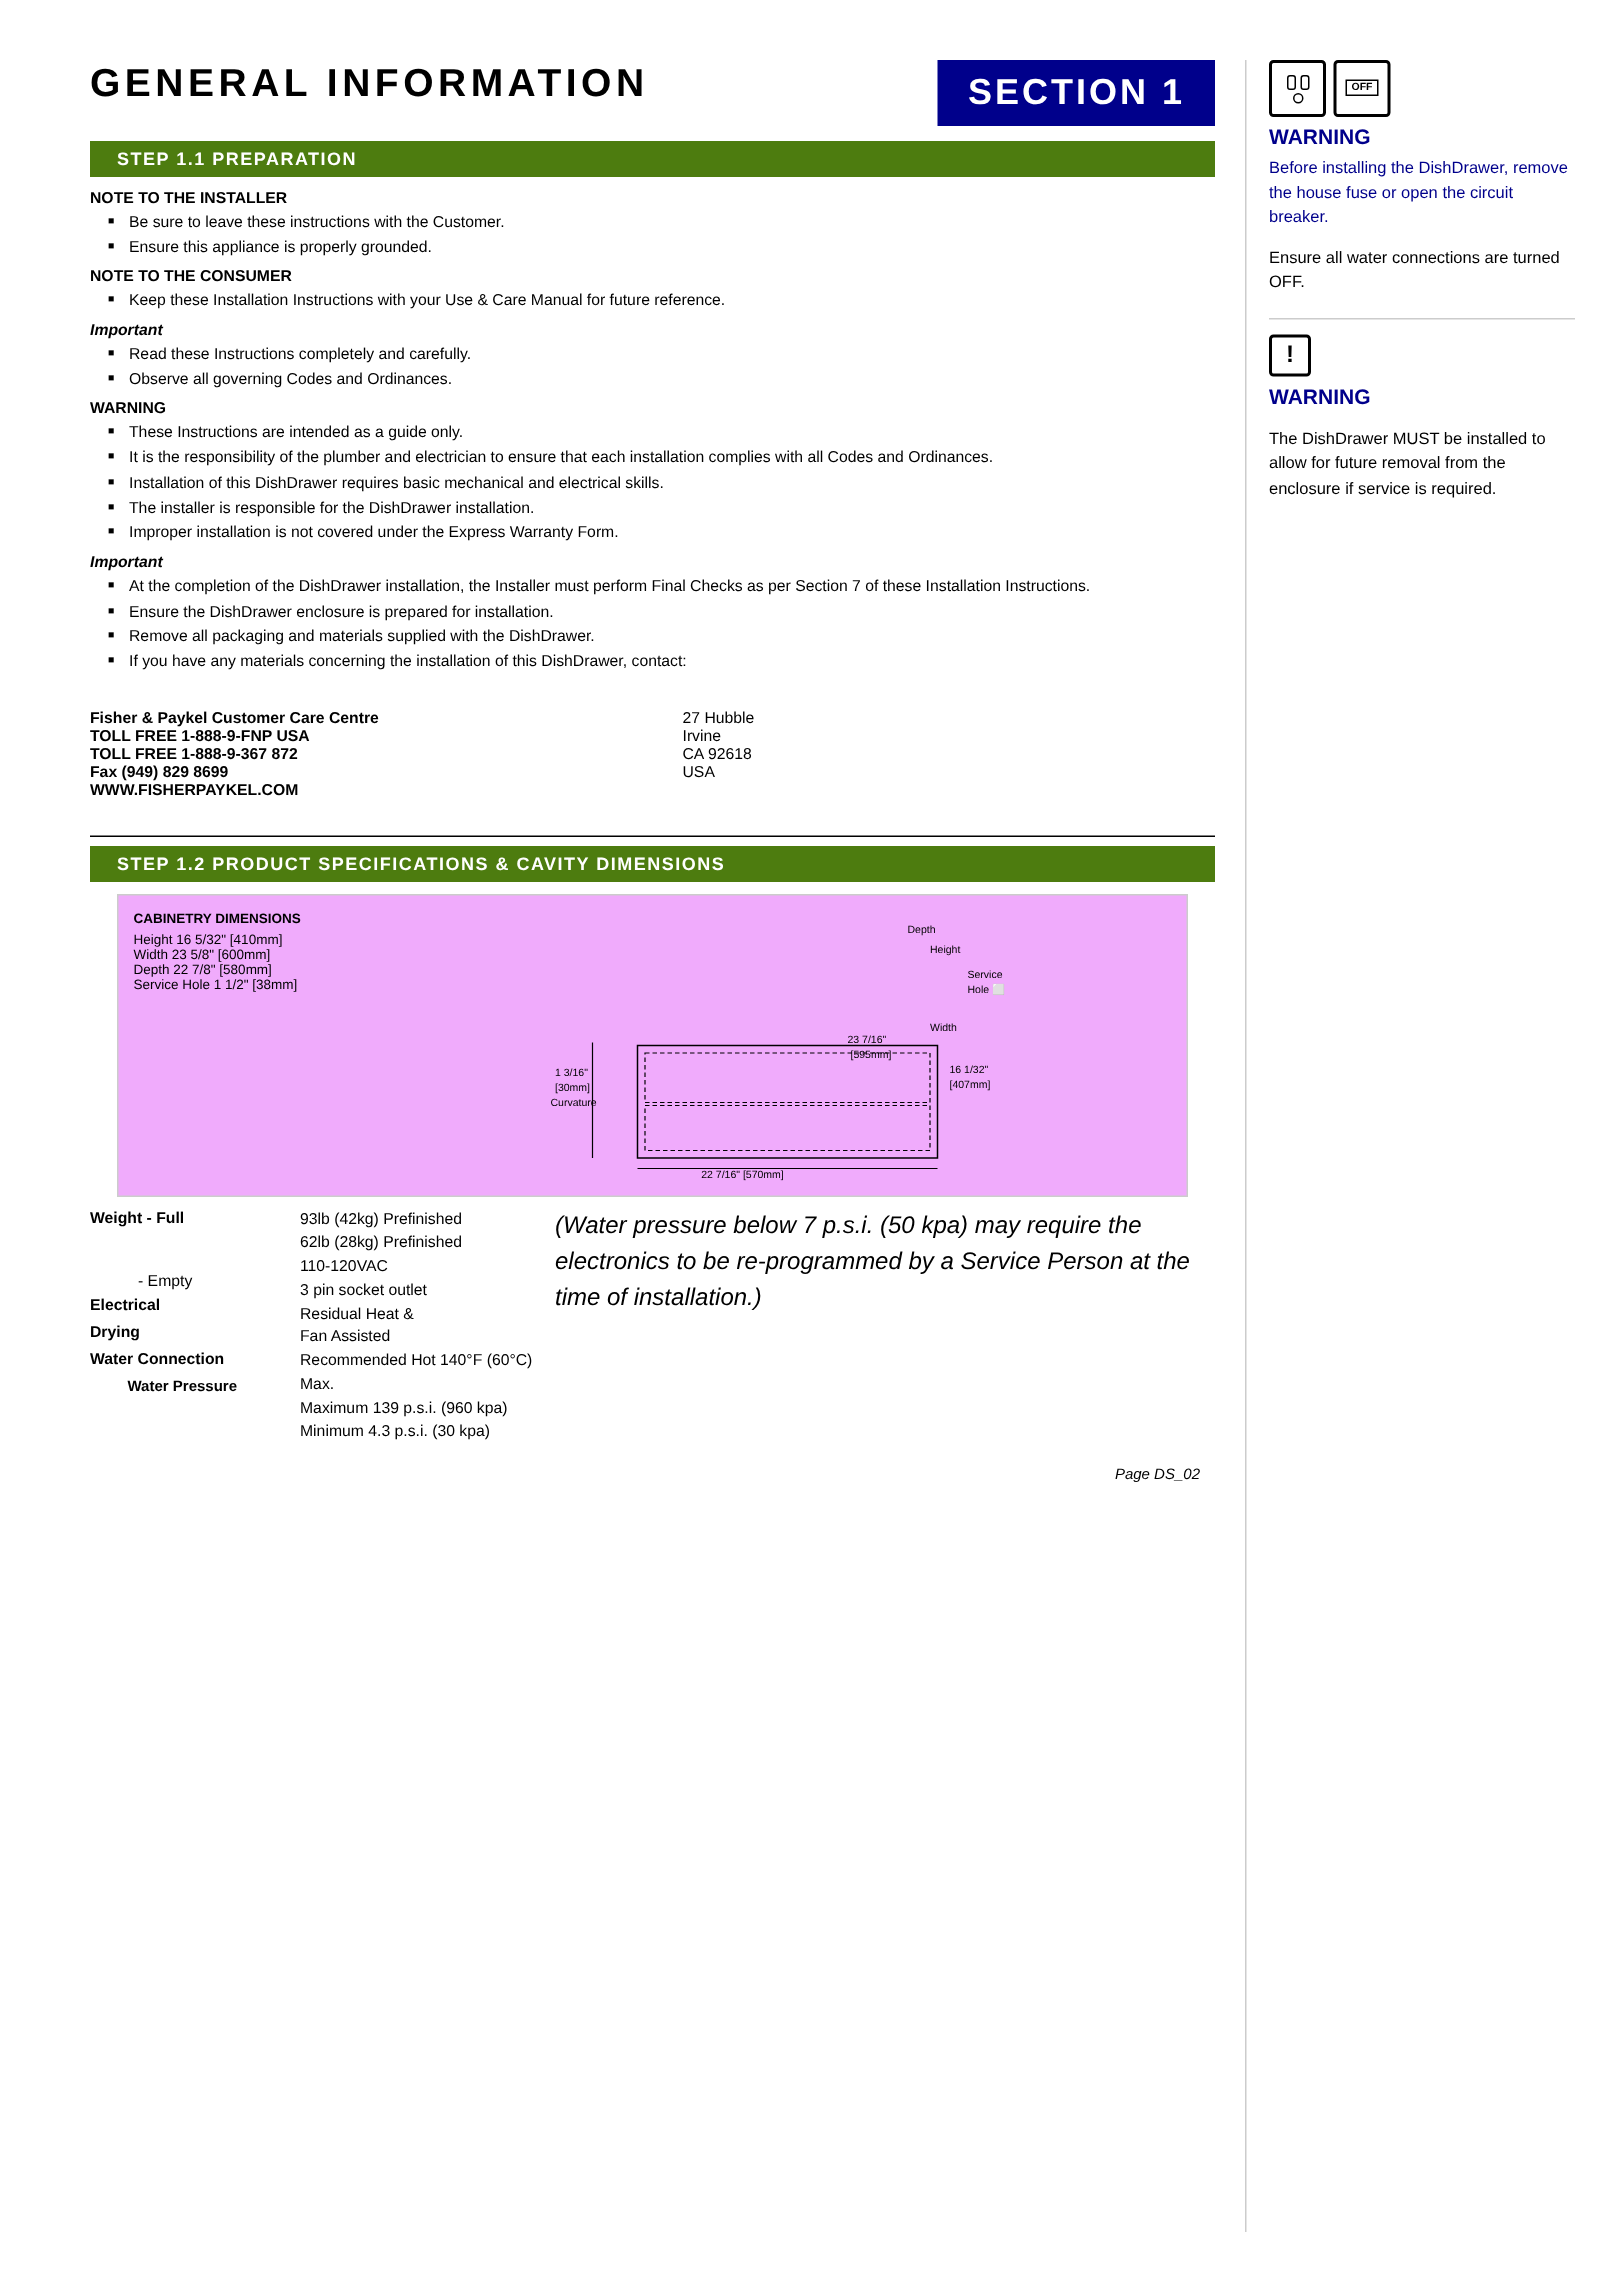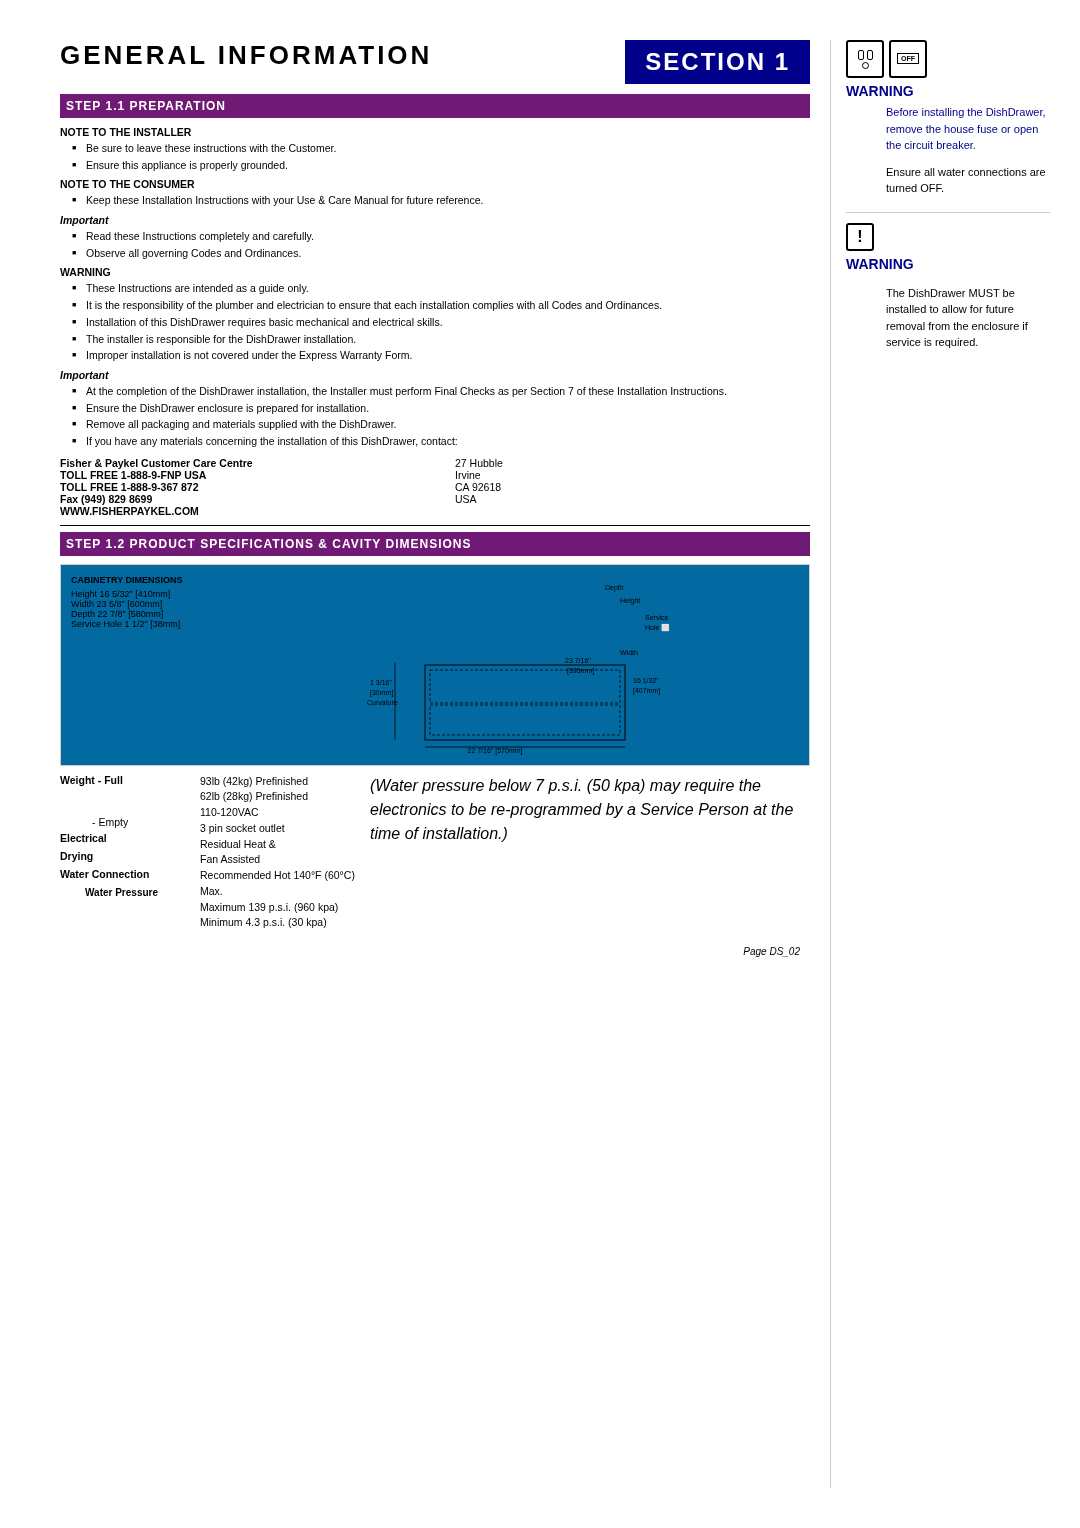--- a/index.html
+++ b/index.html
@@ -48,25 +48,25 @@
       color: #fff;
       font-size: 24px;
       font-weight: bold;
       padding: 8px 20px;
       letter-spacing: 2px;
       text-transform: uppercase;
     }
 
     
     .step-header {
-      background: #701a75;
+      background: #4d7c0f;
       color: #fff;
       font-size: 12px;
       font-weight: bold;
-      padding: 5px 6px;
+      padding: 5px 18px;
       margin-bottom: 8px;
       text-transform: uppercase;
       letter-spacing: 1px;
     }
 
     
     .section-block {
       margin-bottom: 6px;
     }
     .section-title {
@@ -96,21 +96,21 @@
       position: absolute;
       left: 0;
       font-size: 7px;
       top: 2px;
     }
 
     
     .contact-block {
       display: flex;
       gap: 40px;
-      margin: 8px 0;
+      margin: 24px 0;
       font-size: 10.5px;
     }
     .contact-left { flex: 1; }
     .contact-right { flex: 1; }
     .contact-left .bold-line { font-weight: bold; }
     .spec-row {
       display: flex;
       gap: 20px;
       margin-bottom: 3px;
       align-items: flex-start;
@@ -121,22 +121,22 @@
     }
     .spec-label-indent {
       min-width: 120px;
       padding-left: 20px;
     }
 
     
     .diagram-container {
       border: 1px solid #ccc;
       padding: 10px;
-      margin: 8px 0;
-      background: #0369a1;
+      margin: 8px 18px;
+      background: #f0abfc;
     }
     .diagram-header {
       font-size: 9px;
       font-weight: bold;
       margin-bottom: 4px;
       text-transform: uppercase;
     }
     .diagram-specs {
       font-size: 9px;
       margin-bottom: 8px;
@@ -198,21 +198,20 @@
       font-weight: bold;
       color: #00008B;
       text-transform: uppercase;
       margin-bottom: 5px;
     }
     .warning-text {
       font-size: 11px;
       line-height: 1.5;
       color: #000;
       margin-bottom: 10px;
-      margin-left: 40px;
     }
     .warning-divider {
       border: none;
       border-top: 1px solid #ccc;
       margin: 10px 0;
     }
     .warning-icon-exclaim {
       width: 28px;
       height: 28px;
       border: 2px solid #000;

